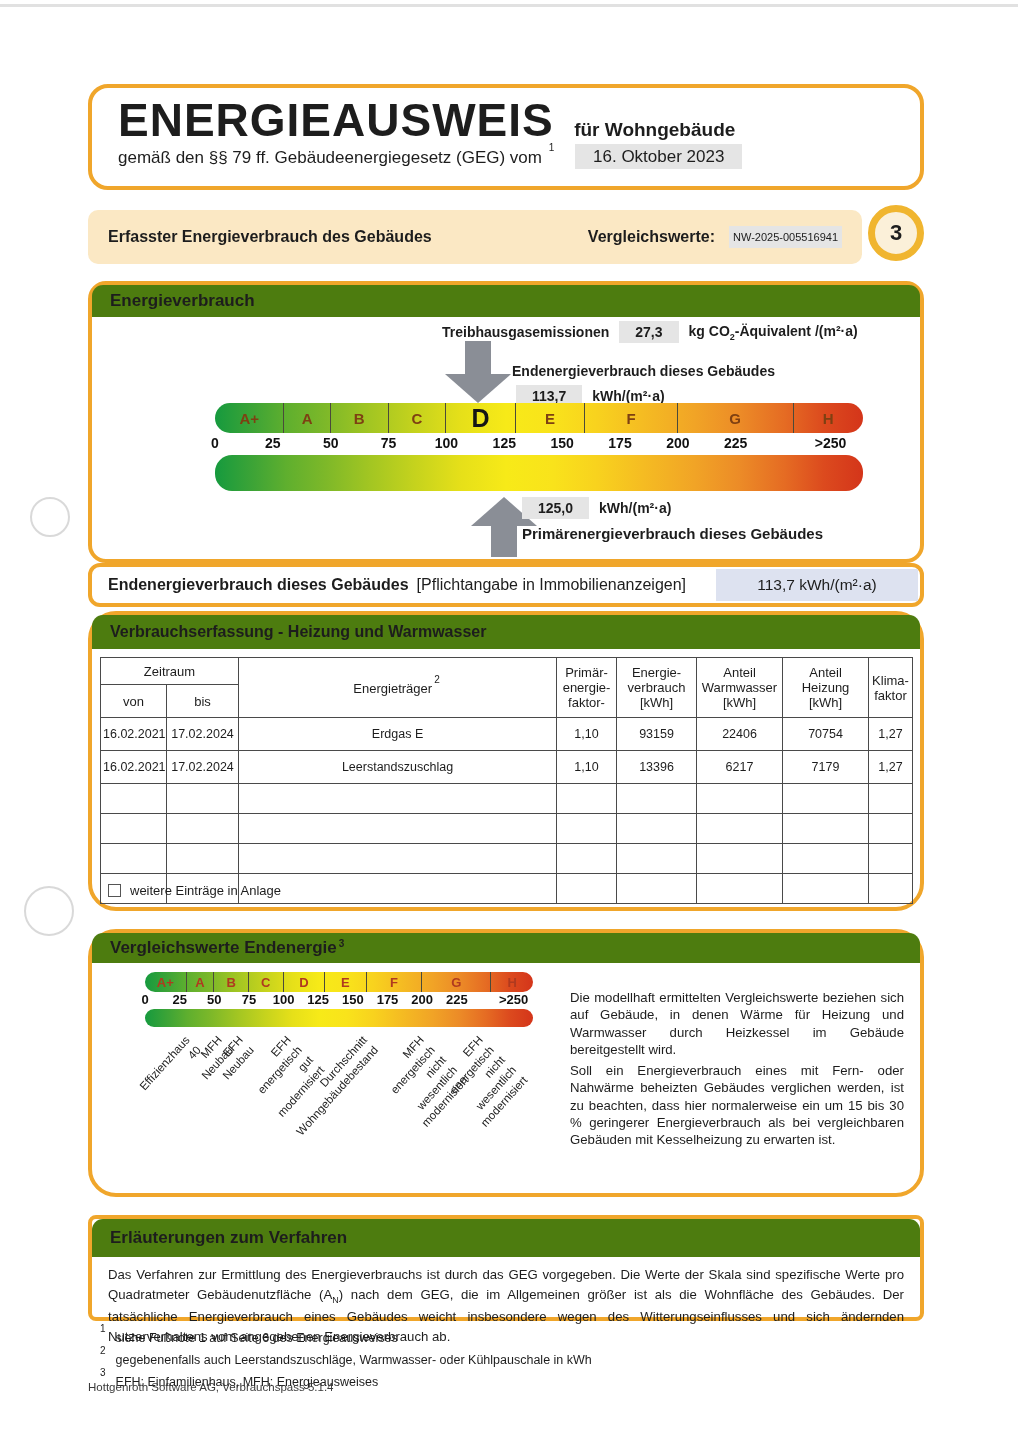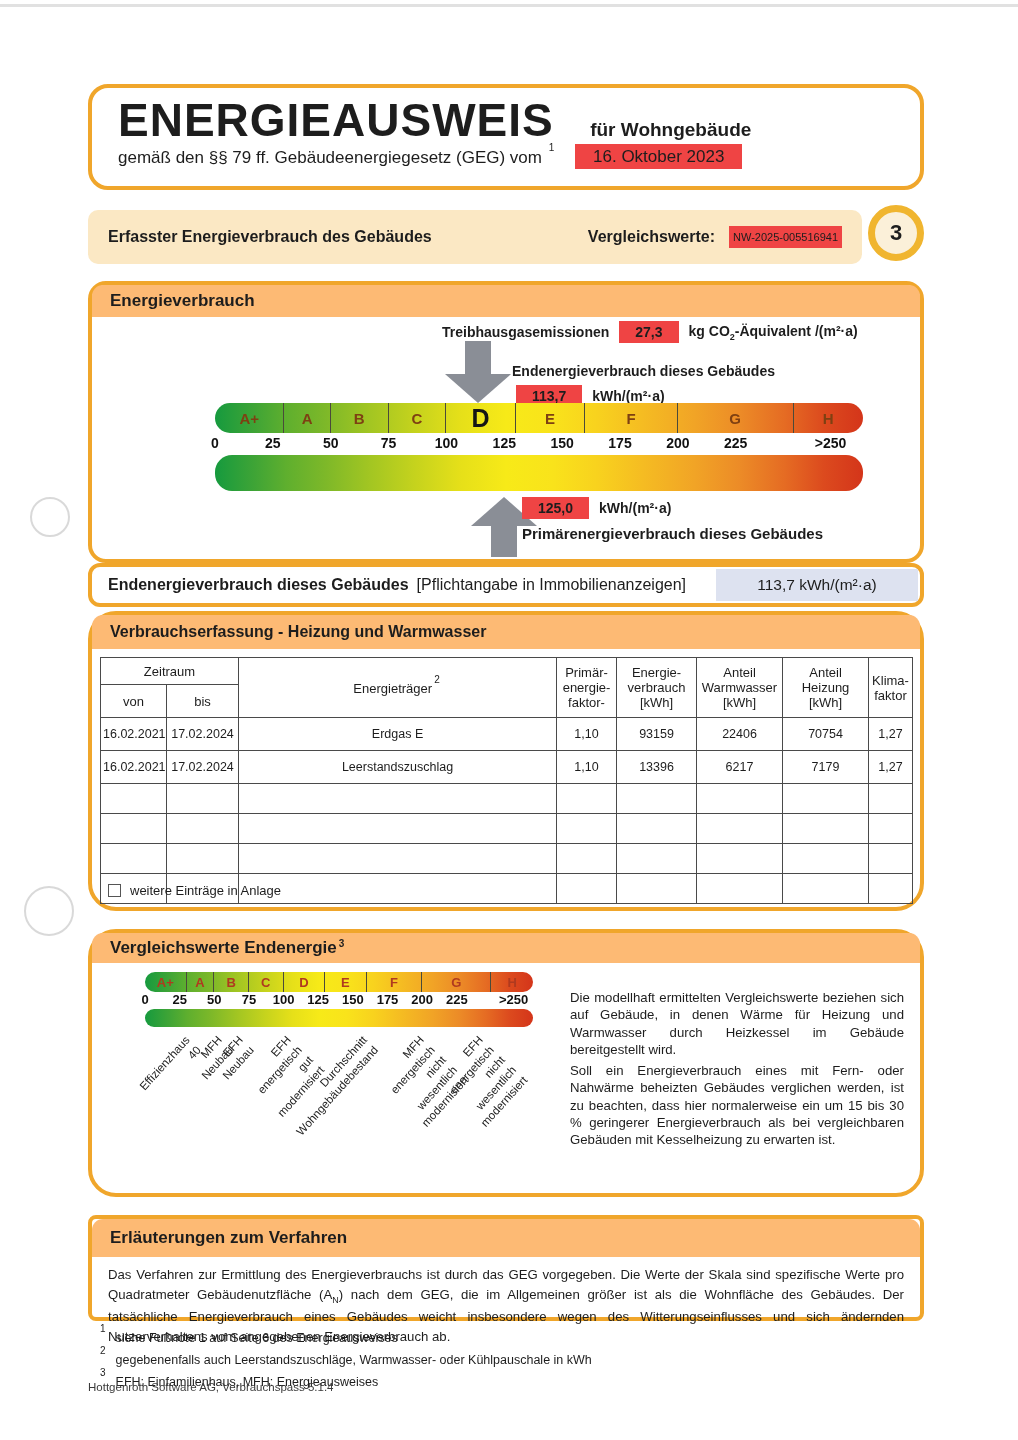--- a/index.html
+++ b/index.html
@@ -1,37 +1,37 @@
 <!DOCTYPE html>
 <html><head>
 <meta charset="utf-8">
 <style>
   html,body{margin:0;padding:0;background:#fff;}
   .page{position:relative;width:1018px;height:1440px;background:#ffffff;overflow:hidden;
         font-family:"Liberation Sans",sans-serif;color:#1d1d1d;}
   .abs{position:absolute;}
-  .hl{background:#ef4444;}
+  .hl{background:#e5e5e5;}
   .rbox{position:absolute;background:#fff;border:4px solid #F0A62B;border-radius:28px;box-sizing:border-box;}
-  .secband{background:#fdba74;display:flex;align-items:center;padding-left:18px;font-weight:bold;
+  .secband{background:#4d7c0f;display:flex;align-items:center;padding-left:18px;font-weight:bold;
            border-radius:11px 11px 0 0;}
   sup.fnm{font-size:10px;position:relative;top:-5px;margin:0 2px;}
   .grad{background:linear-gradient(90deg,#169a3e 0%,#3ea436 6%,#5faf2e 11%,#7db829 17%,#a3c622 24%,
         #c6d31d 31%,#e6e019 38%,#f7ea18 45%,#f9e31b 52%,#f8d21e 59%,#f5bc22 66%,#f1a426 74%,
         #ec8b27 81%,#e56b23 88%,#dc4a1e 94%,#d4351a 100%);}
 
   
   #scanline{position:absolute;left:0;top:4px;width:100%;height:3px;background:#9a9a9a;opacity:.3;}
   .hole{position:absolute;border:2px solid #c9c9c9;border-radius:50%;opacity:.7;}
   #hole1{left:30px;top:497px;width:36px;height:36px;}
   #hole2{left:24px;top:886px;width:46px;height:46px;}
 
   
   #hdr{left:88px;top:84px;width:836px;height:106px;border-radius:20px;padding:8px 0 0 26px;}
   .t-main{font-size:46px;font-weight:bold;letter-spacing:1px;line-height:1.08;}
-  .t-suffix{font-size:19px;font-weight:bold;margin-left:32px;}
+  .t-suffix{font-size:19px;font-weight:bold;margin-left:16px;}
   .hdr-line2{font-size:17px;margin-top:1px;}
   .date-hl{margin-left:14px;padding:3px 18px;font-size:17px;}
 
   
   #banner{position:absolute;left:88px;top:210px;width:774px;height:54px;background:#FBE8C4;border-radius:10px;
           display:flex;align-items:center;padding:0 20px;box-sizing:border-box;font-size:16px;}
   #banner .b-title{font-weight:bold;}
   #banner .reg-label{font-weight:bold;margin-left:auto;}
   #banner .reg-value{margin-left:14px;padding:5px 4px;font-size:11px;}
   #pgcircle{position:absolute;left:868px;top:205px;width:56px;height:56px;border:7px solid #F0B52F;

